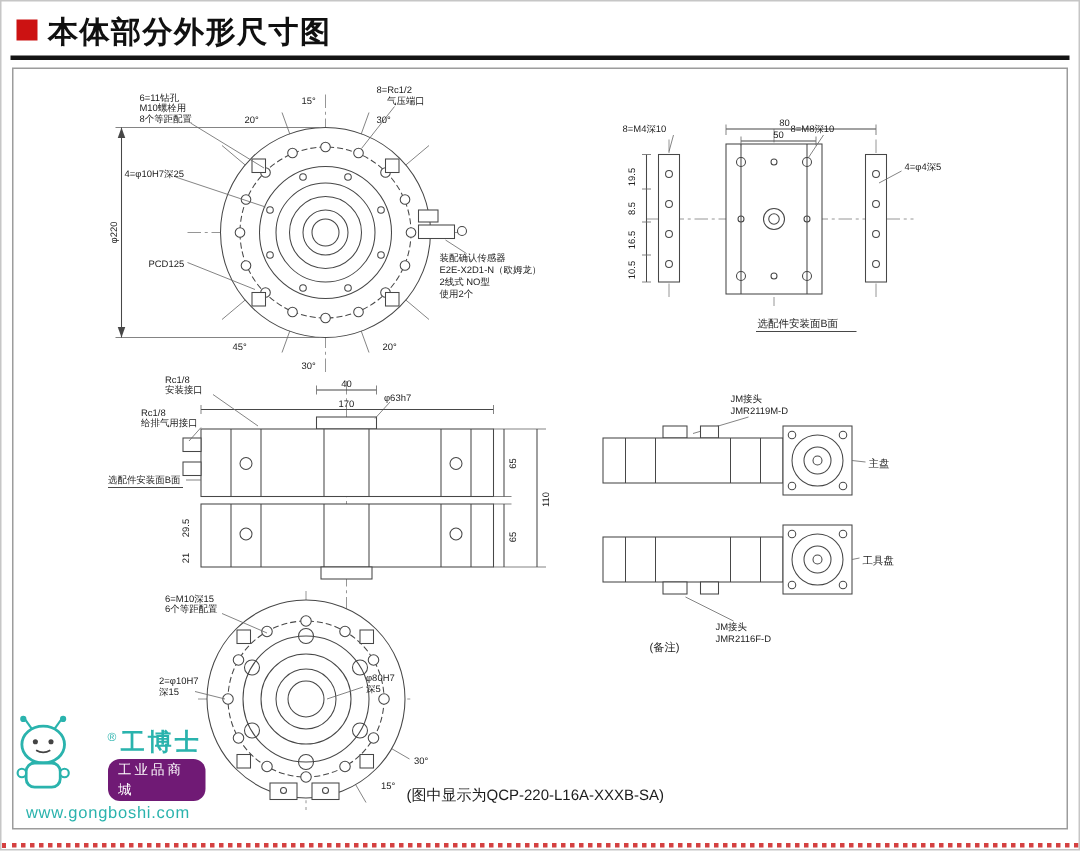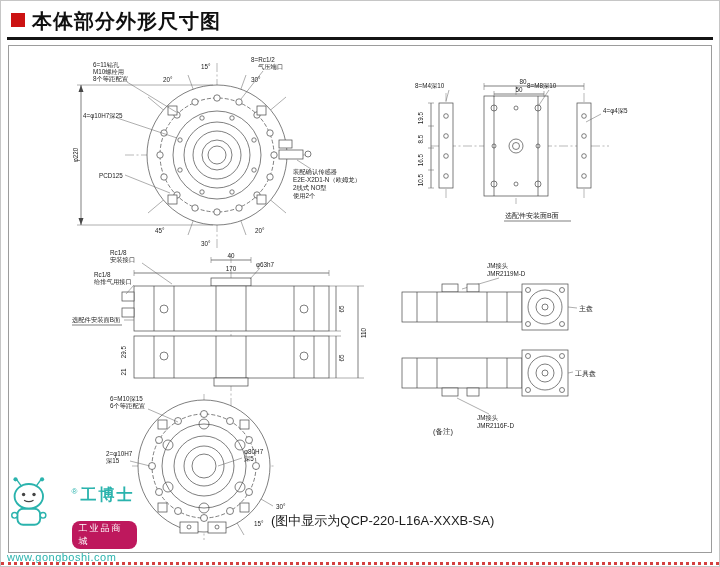--- a/index.html
+++ b/index.html
@@ -20,29 +20,29 @@
   .fw { stroke:#474747; stroke-width:0.7; fill:#fff; }
   .dsh { stroke-dasharray:4 2; }
   .cl { stroke:#8a8a8a; stroke-width:0.6; fill:none; stroke-dasharray:9 2.5 2 2.5; }
   .ldr { stroke:#6a6a6a; stroke-width:0.55; fill:none; }
   .tx { font-size:6.3px; }
   .tx7 { font-size:7px; }
   .arr { fill:#474747; stroke:none; }
   .notes { position:absolute; left:424px; top:380px; width:278px; display:flex; gap:0;
            font-size:7.5px; color:#222; line-height:1.55; }
   .notes-label { white-space:nowrap; }
-  .caption { position:absolute; left:262px; top:466px; font-size:13px; color:#1c1c1c;text-align:center; }
+  .caption { position:absolute; left:262px; top:477px; font-size:10px; color:#1c1c1c;text-align:center; }
   .logo { position:absolute; left:6px; top:474px; width:130px; }
   .logo-row { display:flex; align-items:flex-start; gap:21px; }
   .logo-col { padding-top:10px; }
   .logo-name { color:#2ab3ad; font-size:16px; font-weight:700; letter-spacing:2px; }
   .logo-name .reg { font-size:8px; vertical-align:super; margin-right:1px; font-weight:400; }
-  .logo-tag { margin-top:15px; background:#be185d; color:#fff; font-size:9px; letter-spacing:2px;
+  .logo-tag { margin-top:0; background:#701a75; color:#fff; font-size:9px; letter-spacing:2px;
               padding:1px 7px; border-radius:8px; display:inline-block; }
-  .logo-url { color:#2ab3ad; font-size:11px; margin-top:2px; letter-spacing:0.5px; }
+  .logo-url { color:#2ab3ad; font-size:11px; margin-top:2px; letter-spacing:0.5px;text-align:center; }
 </style>
 </head>
 <body>
 
 <div class="page">
 
   <div class="hdr-square"></div>
   <div class="hdr-title">本体部分外形尺寸图</div>
   <div class="hdr-rule"></div>
 

